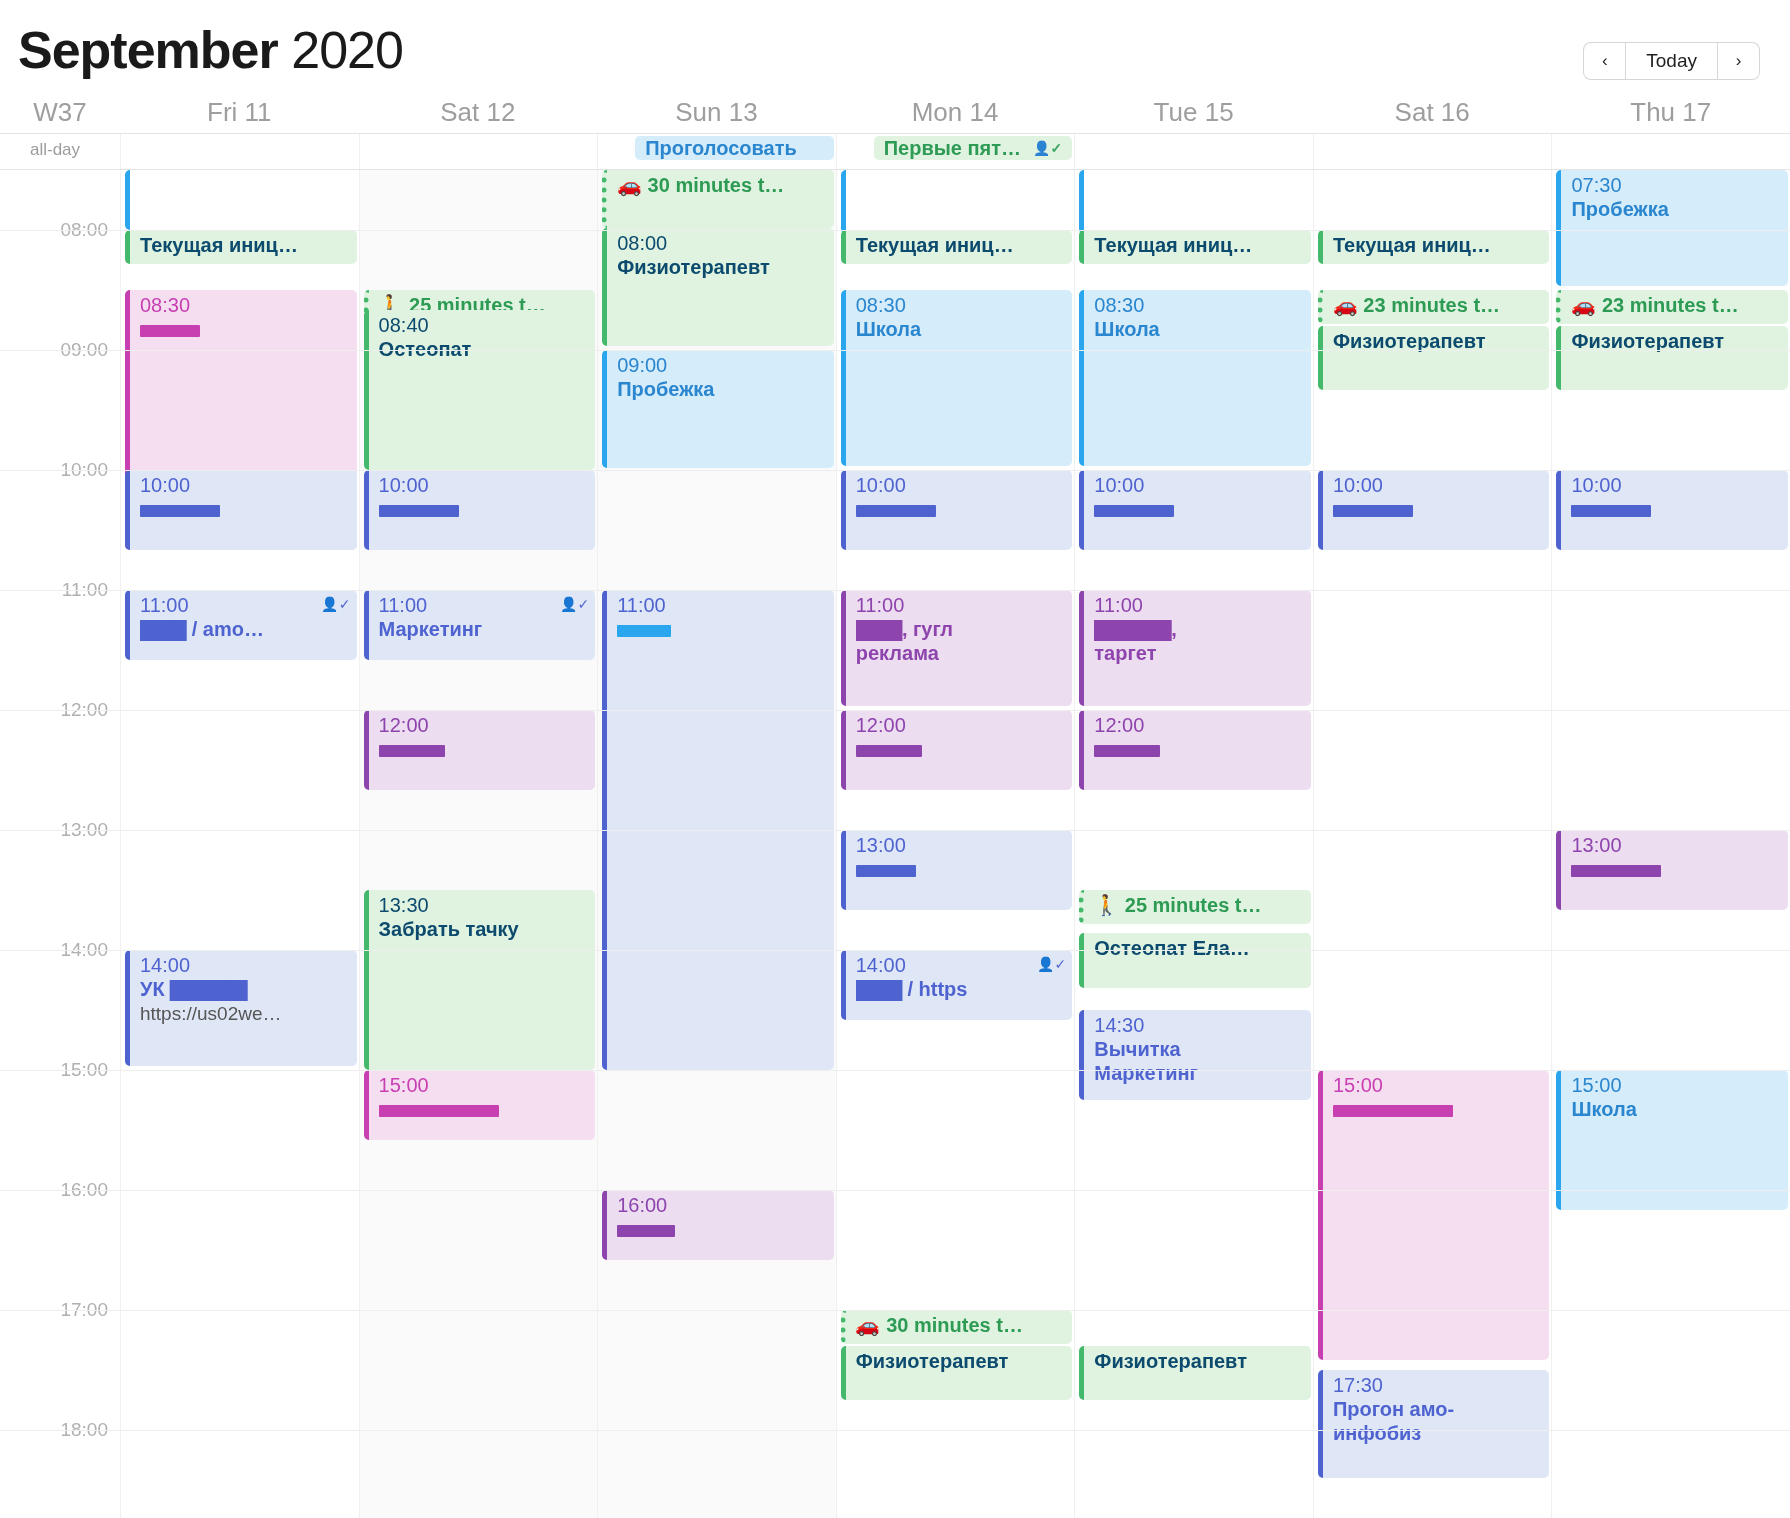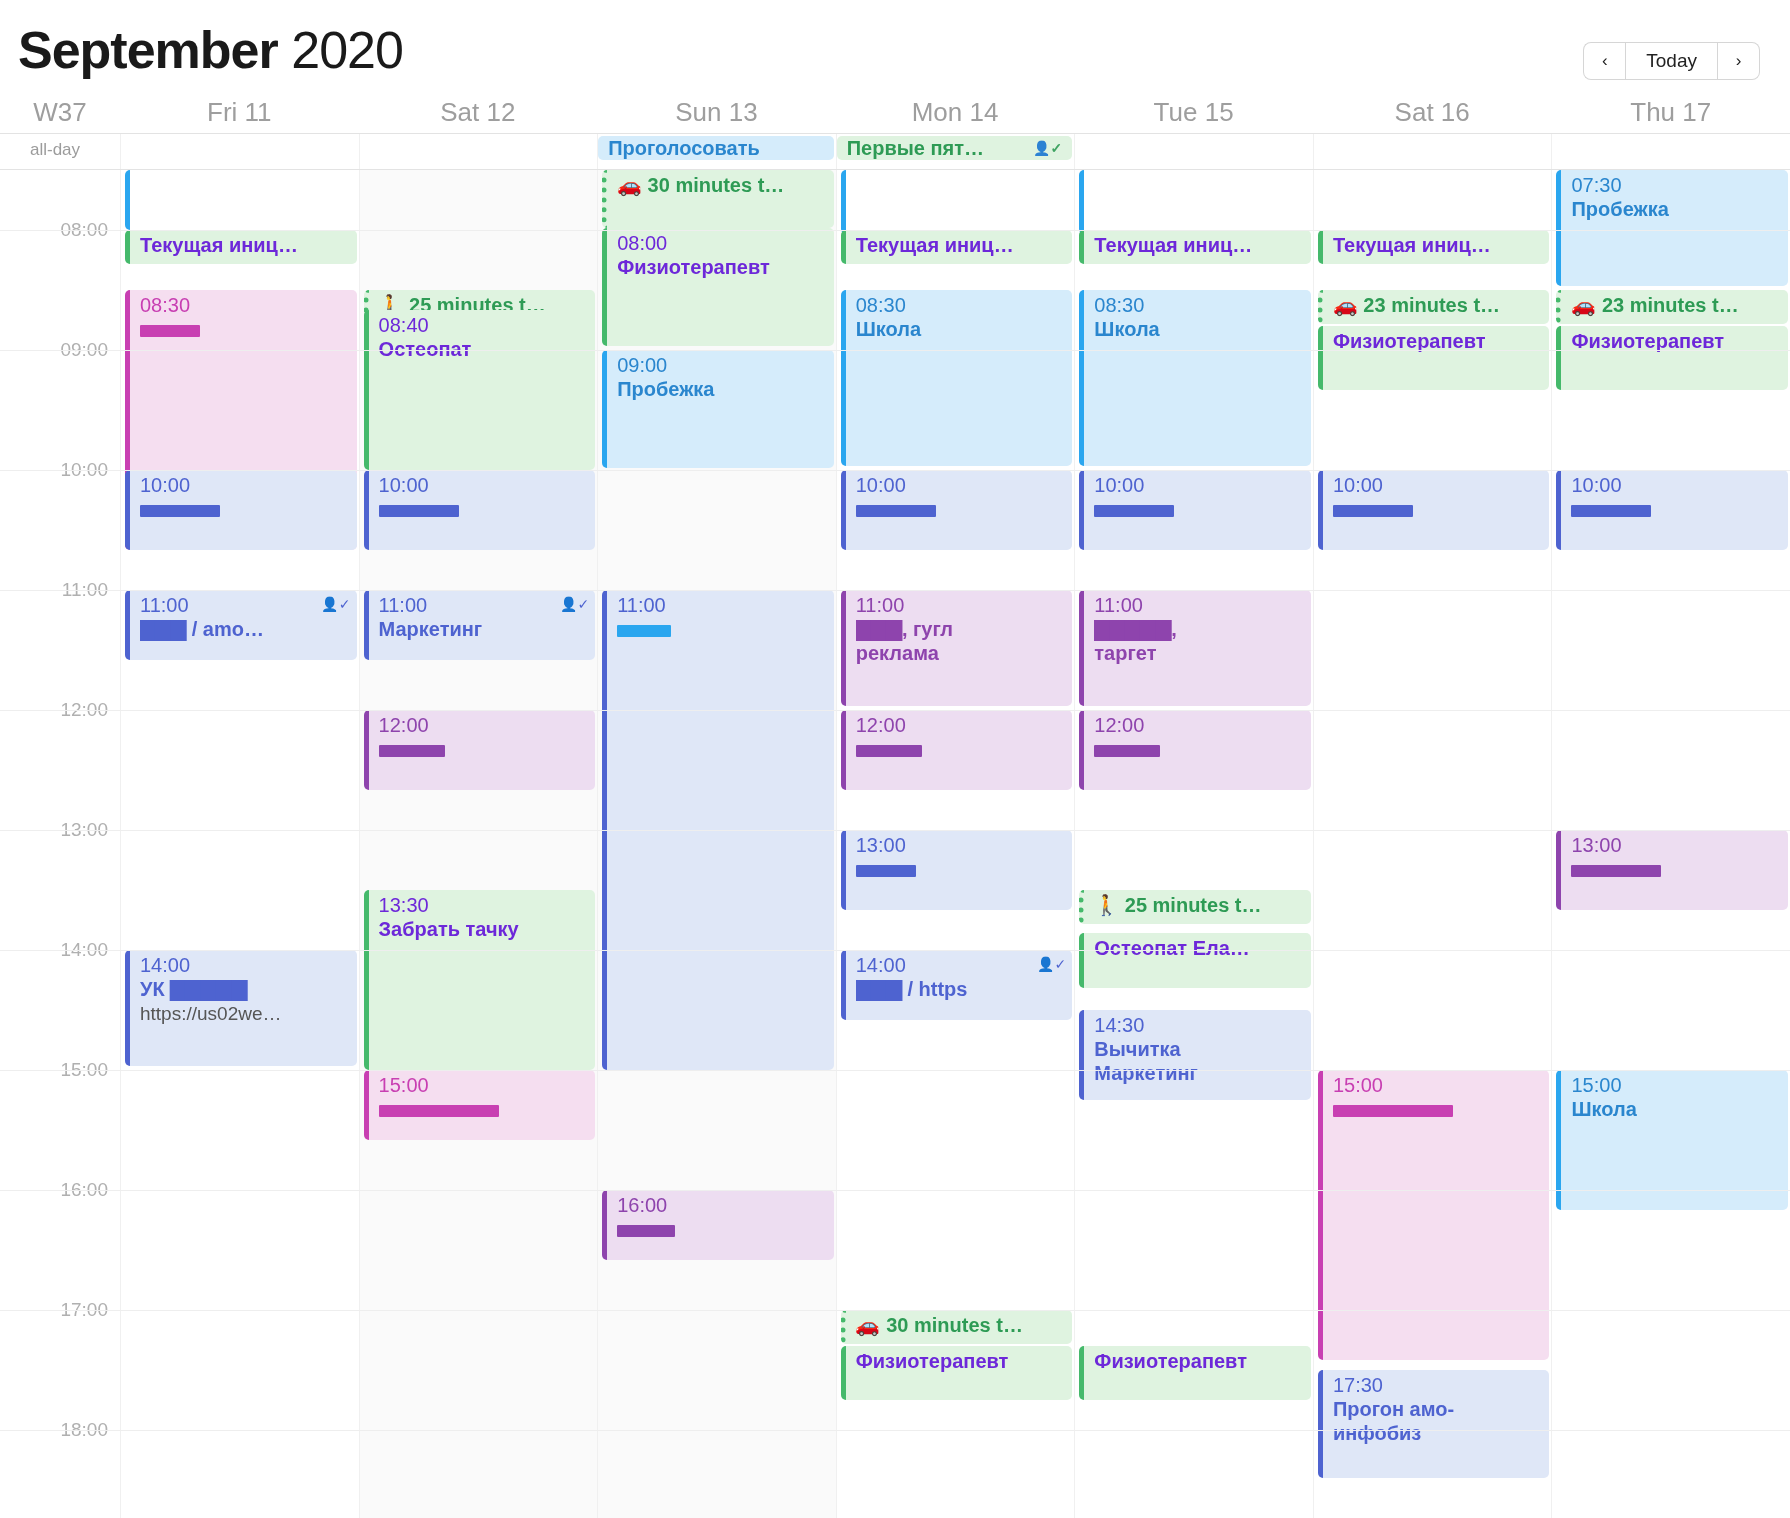--- a/index.html
+++ b/index.html
@@ -94,20 +94,21 @@
     height: 24px;
     border-radius: 5px;
     display: flex;
     align-items: center;
     padding: 0 10px;
     font-size: 20px;
     font-weight: 600;
     overflow: hidden;
     white-space: nowrap;
     text-overflow: ellipsis;
+    margin-left: 37px;
   }
   .allday-event .person {
     margin-left: auto;
     font-size: 14px;
     opacity: .9;
   }
 
   
   .grid {
     display: flex;
@@ -160,21 +161,21 @@
     border-radius: 1px;
     vertical-align: middle;
   }
   .evt .person {
     position: absolute; top: 6px; right: 6px; font-size: 14px;
   }
 
   
   .c-blue      { background:#dfe7f7; border-left-color:#4e63d0; color:#4e63d0; }
   .c-lblue     { background:#d5ecfb; border-left-color:#2aa6ef; color:#2a86ce; }
-  .c-green     { background:#dff3e0; border-left-color:#45b96b; color:#6d28d9; }
+  .c-green     { background:#dff3e0; border-left-color:#45b96b; color:#0c4a6e; }
   .c-green-d   { background:#dff3e0; border-left:5px dotted #45b96b; color:#2e9b55; }
   .c-purple    { background:#edddf1; border-left-color:#8e44ad; color:#8e44ad; }
   .c-pink      { background:#f5def0; border-left-color:#c83fb2; color:#c83fb2; }
 
   .ad-blue  { background:#d5ecfb; color:#2a86ce; }
   .ad-green { background:#dff3e0; color:#2e9b55; }
 
   .redact-blue   { background:#4e63d0; }
   .redact-purple { background:#8e44ad; }
   .redact-pink   { background:#c83fb2; }

